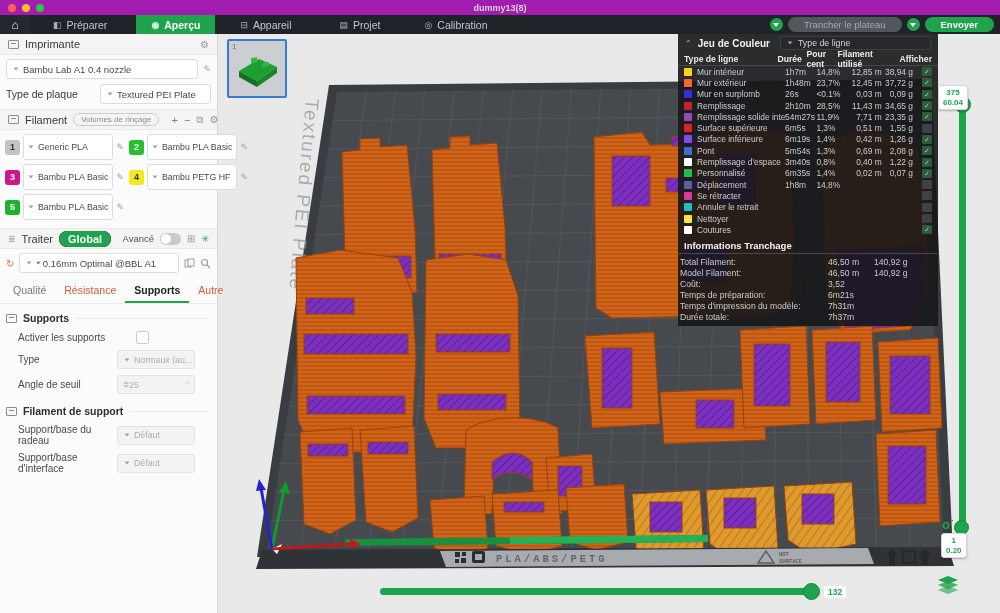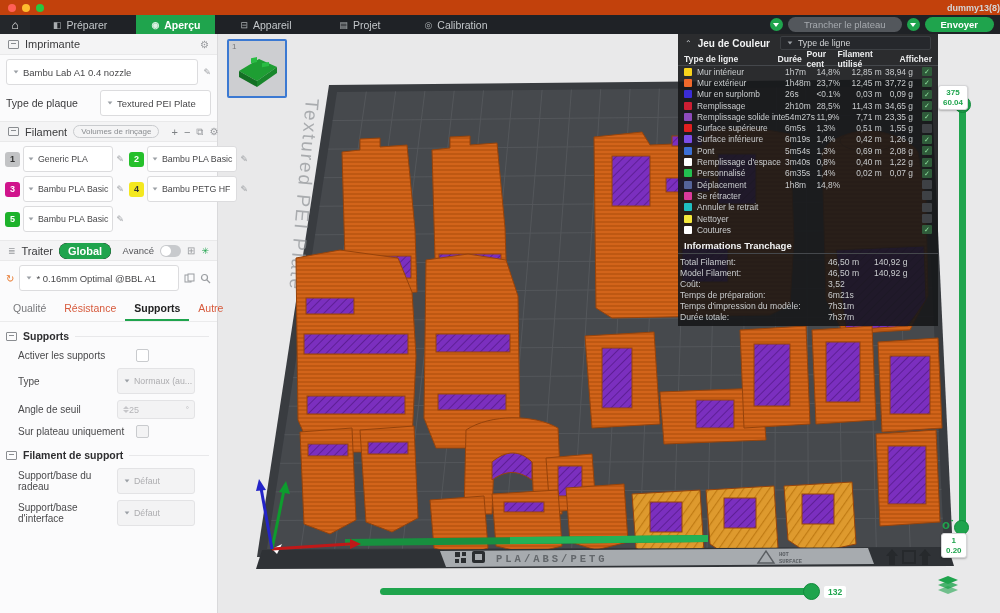--- a/index.html
+++ b/index.html
@@ -1,20 +1,20 @@
 <!DOCTYPE html>
 <html><head>
 <meta charset="utf-8">
 <style>
 *{margin:0;padding:0;box-sizing:border-box}
 html,body{width:1000px;height:613px;overflow:hidden}
 body{font-family:"Liberation Sans",sans-serif;background:#E9E9EA;position:relative;-webkit-font-smoothing:antialiased}
 
 
-.titlebar{position:absolute;top:0;left:0;right:0;height:15px;background:#c2410c;display:flex;align-items:center;justify-content:flex-end;z-index:10}
+.titlebar{position:absolute;top:0;left:0;right:0;height:15px;background:#a21caf;display:flex;align-items:center;justify-content:center;z-index:10}
 .lights{position:absolute;left:8px;top:4px;display:flex;gap:6px}
 .light{width:8px;height:8px;border-radius:50%}
 .title{font-size:9px;font-weight:bold;color:#D4D6D8}
 
 
 .menubar{position:absolute;top:15px;left:0;right:0;height:19px;background:#1F2226;display:flex;align-items:stretch;z-index:10}
 .home{width:30px;display:flex;align-items:center;justify-content:center;color:#ECEDEE;font-size:12px;background:#24272B}
 .mtab{display:flex;align-items:center;gap:5px;padding:0 15px;color:#C3C7CA;font-size:10.5px;cursor:default}
 .mtab.active{background:#1FA44D;color:#fff;font-weight:bold}
 .ticon{font-size:9px;opacity:.85}
@@ -27,21 +27,21 @@
 .send{background:#1FA44D;color:#fff;font-weight:bold}
 
 
 .sidebar{position:absolute;top:34px;left:0;width:218px;bottom:0;background:#FBFBFC;border-right:1px solid #D9D9DB;font-size:11px;color:#333;z-index:5}
 .sechead{display:flex;align-items:center;height:21px;padding:0 8px;background:#F4F4F5;border-bottom:1px solid #E9E9EA;gap:6px;font-size:11px;color:#3A3A3C}
 .sechead .sp{flex:1}
 .gear{color:#97999D;font-size:10px}
 .icobox{width:11px;height:9px;border:1px solid #8A8D91;border-radius:1px;position:relative;flex:none}
 .icobox:after{content:"";position:absolute;left:2px;top:2px;right:2px;height:1px;background:#8A8D91}
 .selrow{display:flex;align-items:center;gap:5px;padding:4px 6px 3px 6px}
-.sel{display:flex;align-items:center;gap:4px;border:1px solid #DCDCDE;border-radius:3px;background:#fff;height:20px;padding:12px 6px;font-size:9.5px;color:#48484A;flex:1;white-space:nowrap;overflow:hidden}
+.sel{display:flex;align-items:center;gap:4px;border:1px solid #DCDCDE;border-radius:3px;background:#fff;height:20px;padding:0 6px;font-size:9.5px;color:#48484A;flex:1;white-space:nowrap;overflow:hidden}
 .sel .chev{transform:scale(.8)}
 .sel.dis{background:#F3F3F4;color:#ADADB0;border-color:#E3E3E5}
 .edit{color:#9A9DA1;font-size:9px;flex:none}
 .typerow{display:flex;align-items:center;padding:2px 6px 5px 6px;gap:6px}
 .typerow .lbl{font-size:10.5px;color:#3A3A3C;width:88px}
 .pill{border:1px solid #C9CBCE;border-radius:8px;color:#8A8D91;font-size:8px;padding:1px 7px;white-space:nowrap}
 .fgrid{display:grid;grid-template-columns:1fr 1fr;gap:4px 5px;padding:4px 5px 8px 5px}
 .fslot{display:flex;align-items:center;gap:3px}
 .badge{width:15px;height:15px;border-radius:3px;font-size:9px;font-weight:bold;display:flex;align-items:center;justify-content:center;flex:none}
 .fslot .sel{height:26px;padding:0 4px;font-size:8.8px}
@@ -289,24 +289,20 @@
     <div class="ctl">
         <div class="spin">
       <span class="arr">
             <span class="a up"></span>
             <span class="a dn"></span>
           </span>
       <span>25</span>
       <span class="unit">°</span>
     </div>
       </div>
-  </div>
-  <div class="prow">
-    <span class="lbl">Sur plateau uniquement</span>
-    <span class="cb" style="background:#F3F3F4"></span>
   </div>
 
   <div class="parhead">
     <span class="icobox"></span>
     <span>Filament de support</span>
     <span class="ln"></span>
   </div>
 
   <div class="prow">
     <span class="lbl">Support/base du radeau</span>

